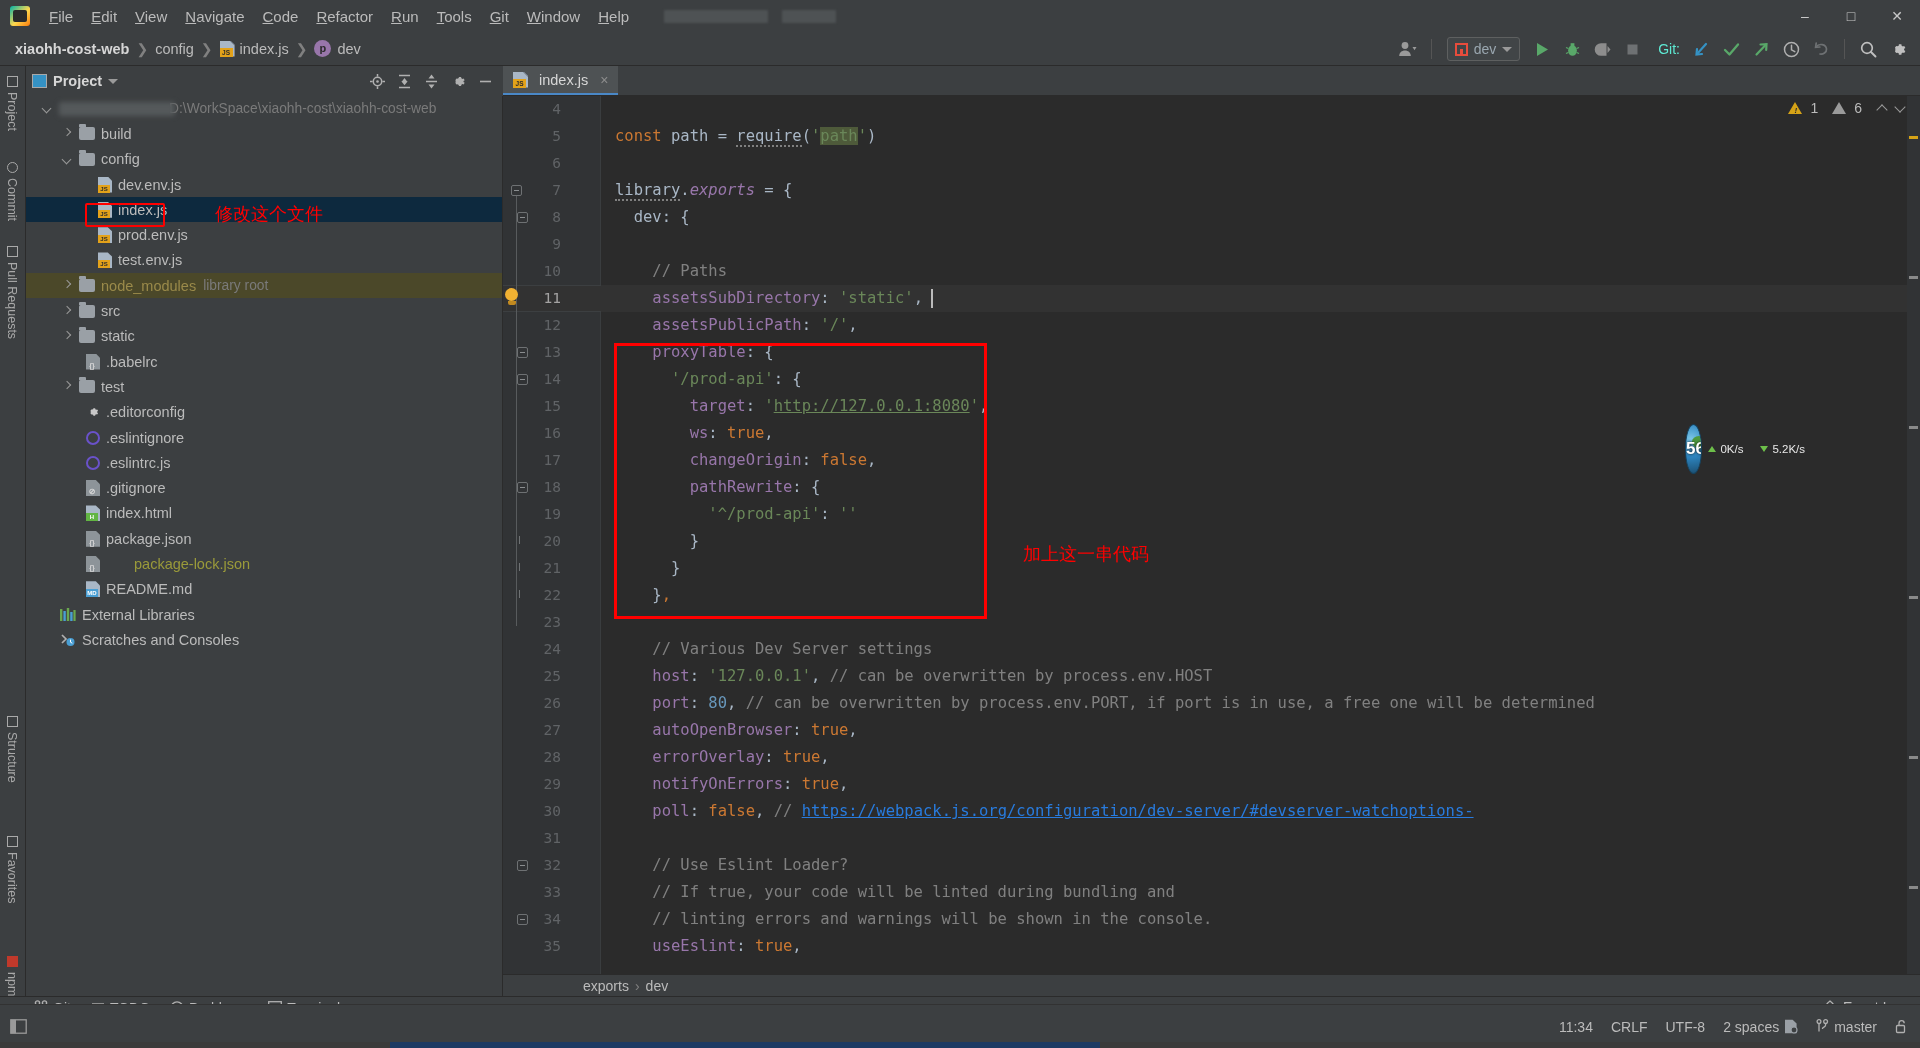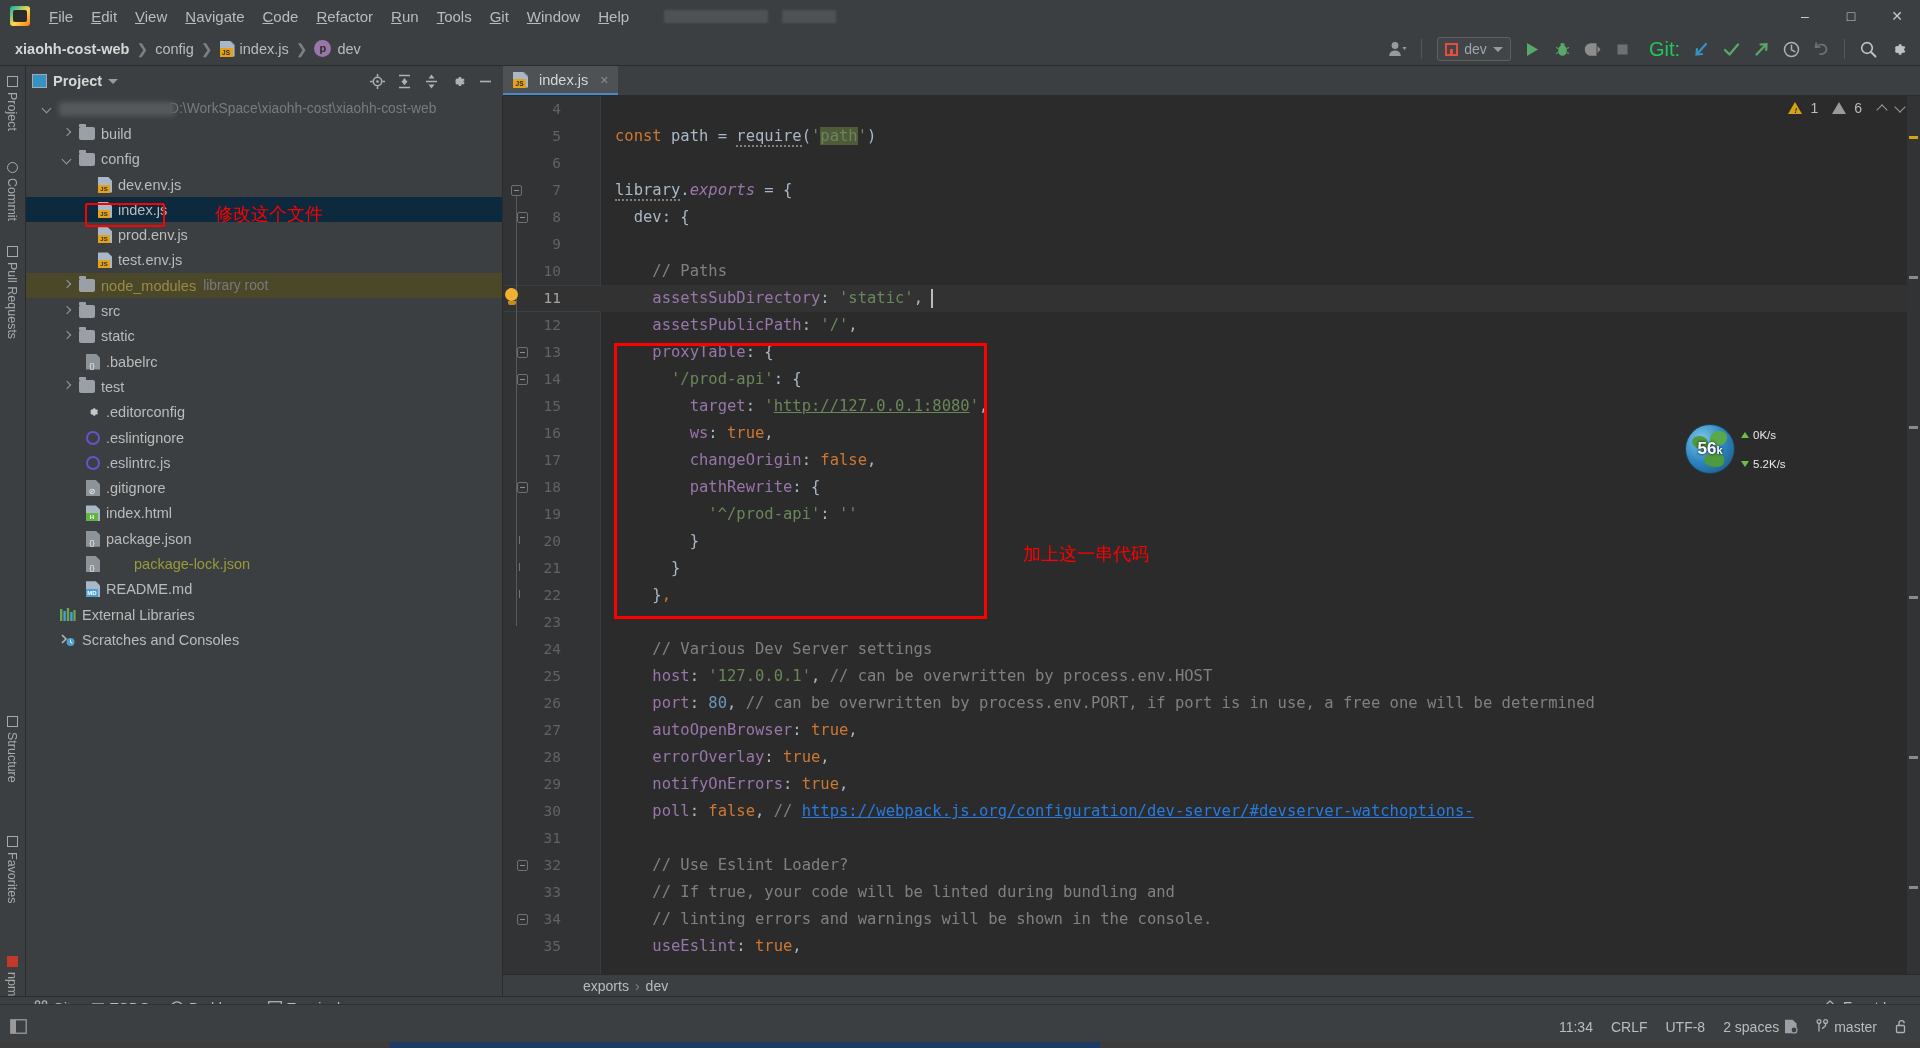--- a/index.html
+++ b/index.html
@@ -68,21 +68,21 @@
   .tb-btn { width: 28px; height: 26px; display: flex; align-items: center; justify-content: center; }
   .runconfig {
     display: flex; align-items: center; gap: 6px; height: 24px; padding: 0 7px;
     border: 1px solid #5e6060; border-radius: 3px; margin: 0 6px; background: #414547;
   }
   .runconfig .sq { width: 13px; height: 13px; border: 2px solid #e74c3c; }
   .runconfig .sq i { display:block; width:3px; height:6px; background:#e74c3c; margin:4px auto 0;}
   .runconfig .lbl { font-size: 14px; color: #9aa7b0; }
   .caret { width:0;height:0;border-left:5px solid transparent;border-right:5px solid transparent;border-top:5px solid #9a9a9a; }
   .sep-v { width: 1px; height: 20px; background: #555; margin: 0 7px; }
-  .gitlabel { font-size: 20px; color: #22c55e; margin: 0 5px 0 10px; }
+  .gitlabel { font-size: 14px; color: #5eead4; margin: 0 5px 0 10px; }
 
   
   .stripe {
     position: absolute; left: 0; top: 66px; width: 26px; bottom: 52px; background: #3c3f41;
     border-right: 1px solid #2b2b2b;
   }
   .stripe-btn {
     writing-mode: vertical-rl; font-size: 12.5px; color: #a9a9a9; padding: 10px 5px;
     display: flex; align-items: center; gap: 5px; white-space: nowrap;
   }
@@ -234,21 +234,21 @@
     position: relative; overflow: hidden; border: 1px solid #16435f;
   }
   .globe .land1 { position:absolute; left:6px; top:11px; width:16px;height:13px;background:#4e9a3f;border-radius:45% 55% 40% 60%;}
   .globe .land2 { position:absolute; left:24px; top:6px; width:17px;height:15px;background:#5aa84a;border-radius:50% 40% 55% 45%;}
   .globe .land3 { position:absolute; left:18px; top:28px; width:20px;height:14px;background:#4e9a3f;border-radius:55% 45% 40% 60%;}
   .globe .spd {
     position:absolute; left:0; right:0; top:14px; text-align:center;
     font-size: 17px; font-weight: bold; color: #ffffff; text-shadow: 0 0 3px #000;
     font-family:"Liberation Sans",sans-serif;
   }
-  .netrates { margin-left: 6px; display: flex; flex-direction: column; gap: 17px; font-size: 11.5px; color: #e8e8e8; }
+  .netrates { margin-left: 6px; display: flex; flex-direction: row; gap: 17px; font-size: 11.5px; color: #e8e8e8; }
   .netrate { display: flex; align-items: center; gap: 4px; }
   .arr-up { width:0;height:0;border-left:4px solid transparent;border-right:4px solid transparent;border-bottom:6px solid #6dbf4a;}
   .arr-dn { width:0;height:0;border-left:4px solid transparent;border-right:4px solid transparent;border-top:6px solid #6dbf4a;}
 
   
   .bc-bottom {
     position: absolute; left: 503px; bottom: 52px; right: 0; height: 22px; background: #3c3f41;
     display: flex; align-items: center; gap: 6px; padding-left: 80px;
     font-size: 14px; color: #bbbbbb; border-top: 1px solid #2b2b2b;
   }

